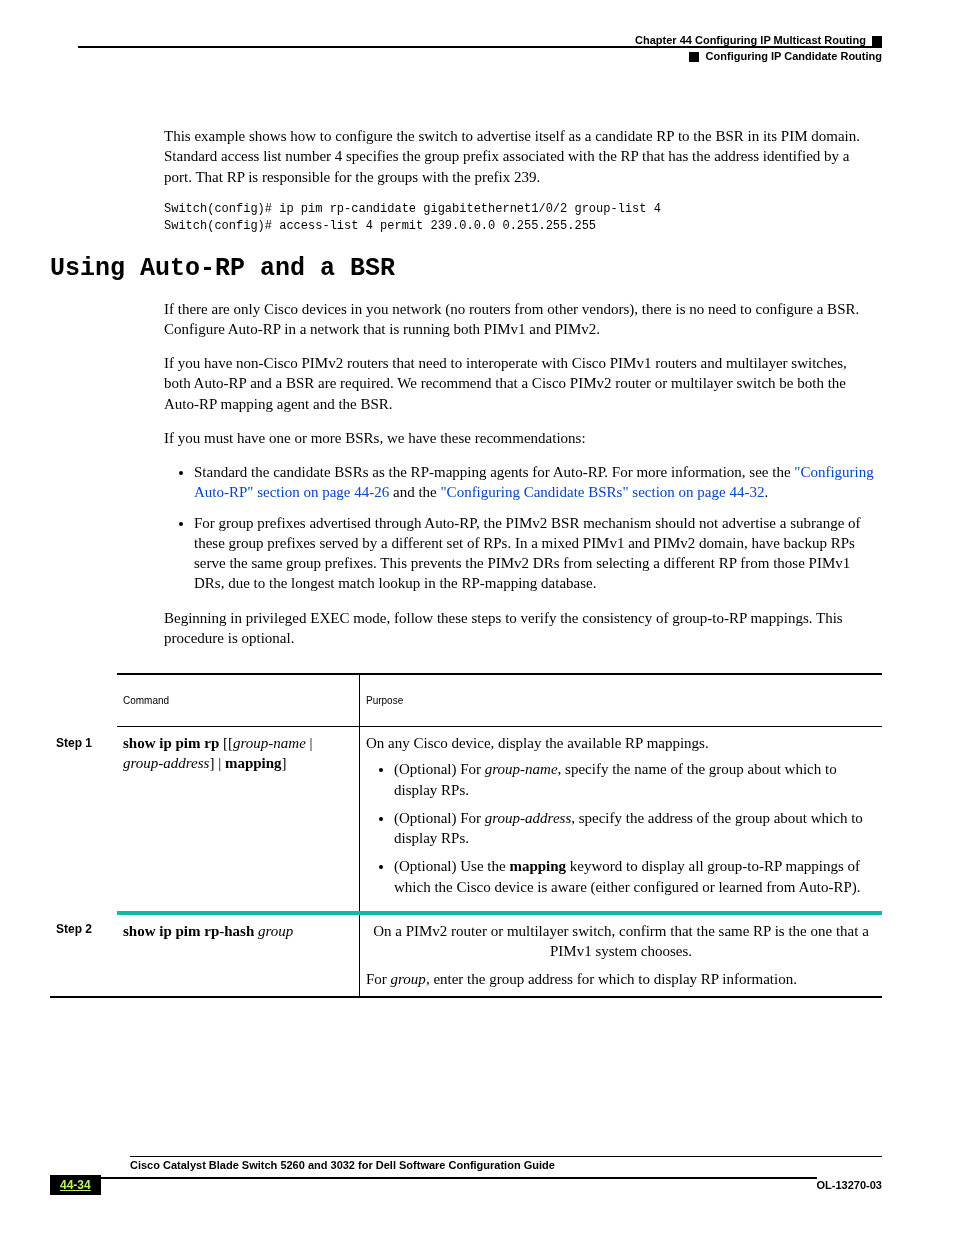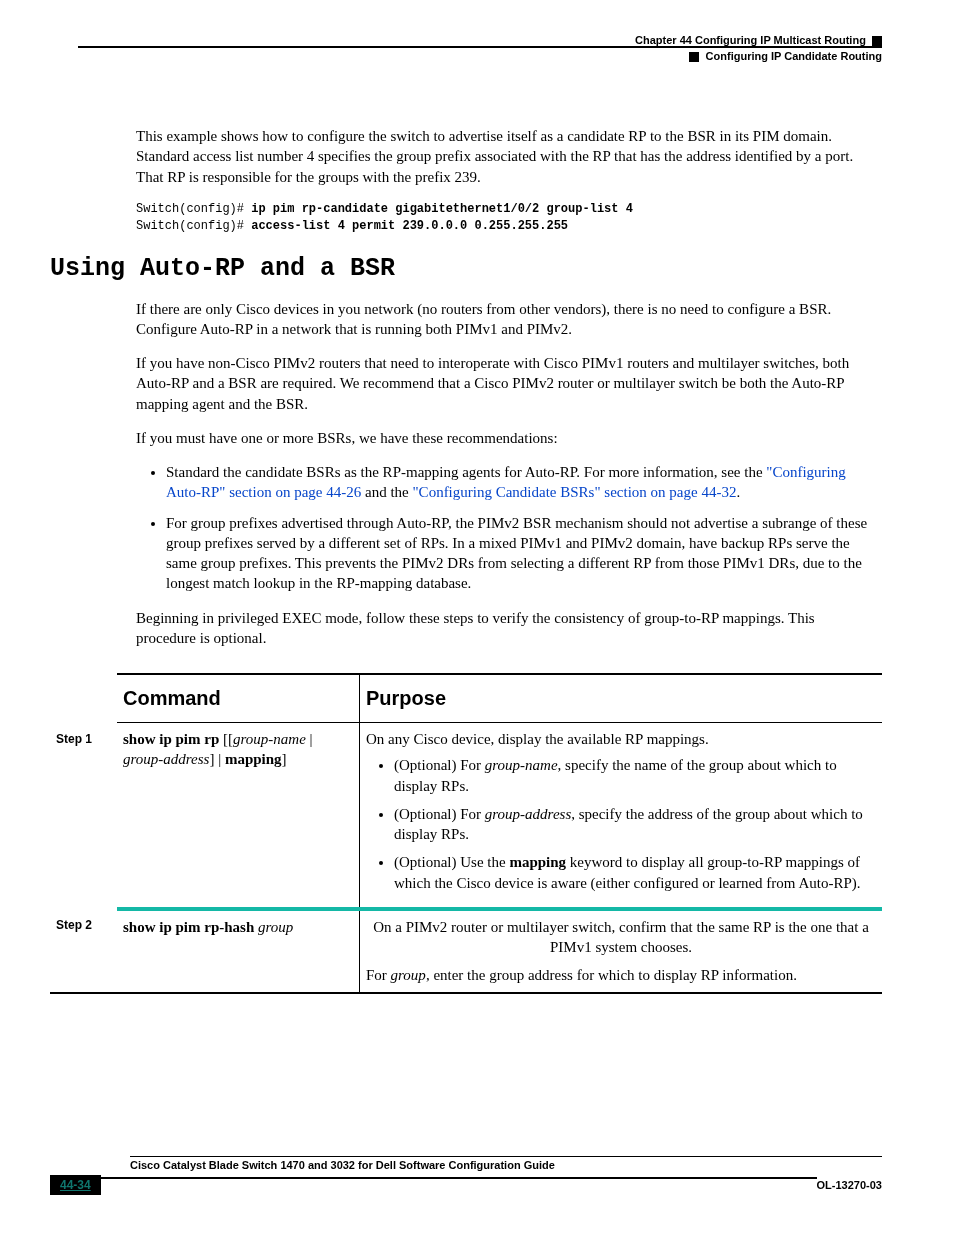--- a/index.html
+++ b/index.html
@@ -33,37 +33,37 @@
     margin-left: 28px;
   }
   .black-box-top-right, .black-box-top-left {
     width: 10px;
     height: 10px;
     background: #000;
     display: inline-block;
     vertical-align: middle;
   }
   .content-block {
-    margin-left: 86px;
+    margin-left: 114px;
     margin-right: 5px;
   }
   .body-para {
     margin: 14px 0;
     line-height: 1.35;
   }
   .code-block {
     font-family: "Courier New", monospace;
     font-size: 12px;
     font-weight: normal;
     white-space: pre;
     margin: 8px 0 18px 0;
     line-height: 1.45;
   }
   .code-block .prompt { font-weight: normal; }
-  .code-block .cmd { font-weight: bold; }
+  .code-block .cmd { font-weight: normal; }
   h2.section-heading {
     font-family: Liberation Mono, monospace;
     font-weight: bold;
     font-size: 25px;
     margin: 18px 0 16px 0;
   }
   ul.bullets {
     margin: 10px 0 10px 0;
     padding-left: 30px;
   }
@@ -72,26 +72,26 @@
     line-height: 1.35;
   }
   .link { color: #0645ca; }
   table.cmd-table {
     border-collapse: collapse;
     width: 100%;
     margin-top: 25px;
   }
   table.cmd-table th {
     font-family: Arial, Helvetica, sans-serif;
-    font-weight: bold;
-    font-size: 20px;
+    font-weight: normal;
+    font-size: 10px;
     text-align: left;
     border-top: 2px solid #000;
     border-bottom: 1px solid #000;
-    padding: 12px 6px;
+    padding: 20px 6px;
   }
   table.cmd-table th.step-col {
     border: none;
     width: 55px;
   }
   table.cmd-table th.cmd-col {
     width: 230px;
     border-right: 1px solid #000;
   }
   table.cmd-table td {
@@ -138,21 +138,21 @@
     margin-left: 80px;
   }
   .footer-bottom {
     display: flex;
     justify-content: space-between;
     align-items: center;
     margin-top: 4px;
   }
   .page-num-box {
     background: #000;
-    color: #0f766e;
+    color: #bef264;
     font-family: Arial, Helvetica, sans-serif;
     font-weight: bold;
     font-size: 12px;
     padding: 3px 10px;
     text-decoration: underline;
   }
   .doc-num {
     font-family: Arial, Helvetica, sans-serif;
     font-weight: bold;
     font-size: 11px;
@@ -236,21 +236,21 @@
       <td>
         <div style="margin-bottom:8px;text-align:center;">On a PIMv2 router or multilayer switch, confirm that the same RP is the one that a PIMv1 system chooses.</div>
         <div><span>For </span><i>group</i><span>, enter the group address for which to display RP information.</span></div>
       </td>
     </tr>
   </tbody>
     </table>
 
   <div class="footer-area">
     <div class="footer-line"></div>
-    <div class="footer-title">Cisco Catalyst Blade Switch 1470 and 3032 for Dell Software Configuration Guide</div>
+    <div class="footer-title">Cisco Catalyst Blade Switch 5260 and 3032 for Dell Software Configuration Guide</div>
     <div class="footer-bottom">
       <span class="page-num-box">44-34</span>
       <div class="footer-bottom-line"></div>
       <span class="doc-num">OL-13270-03</span>
     </div>
   </div>
 
 </div>
 
 </body></html>

